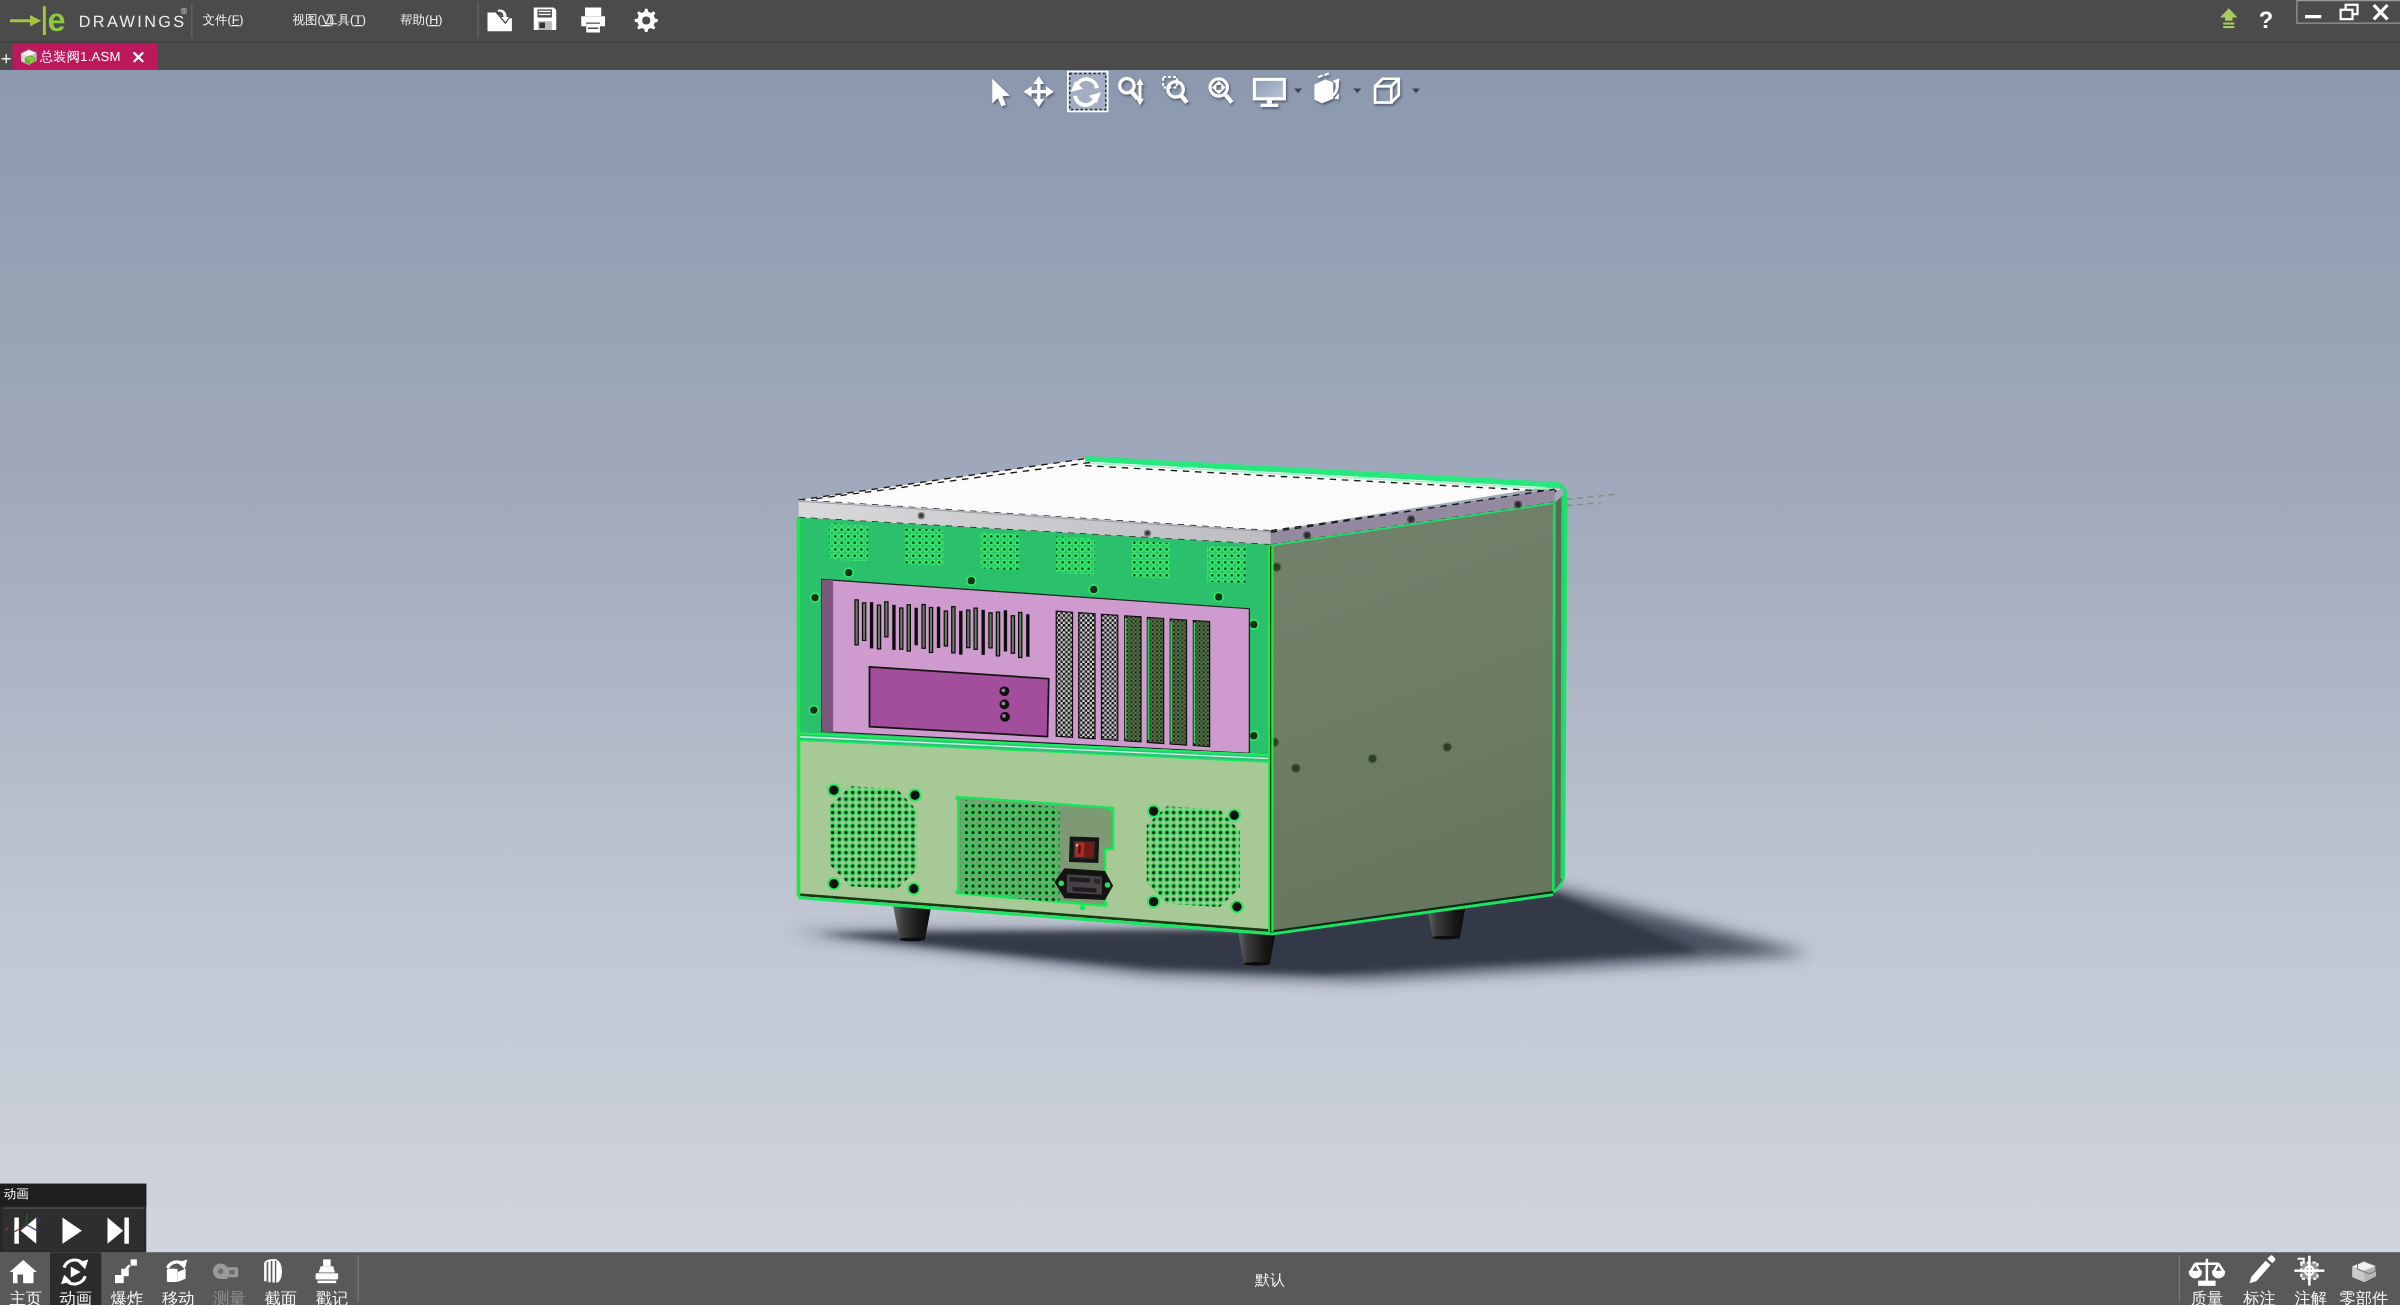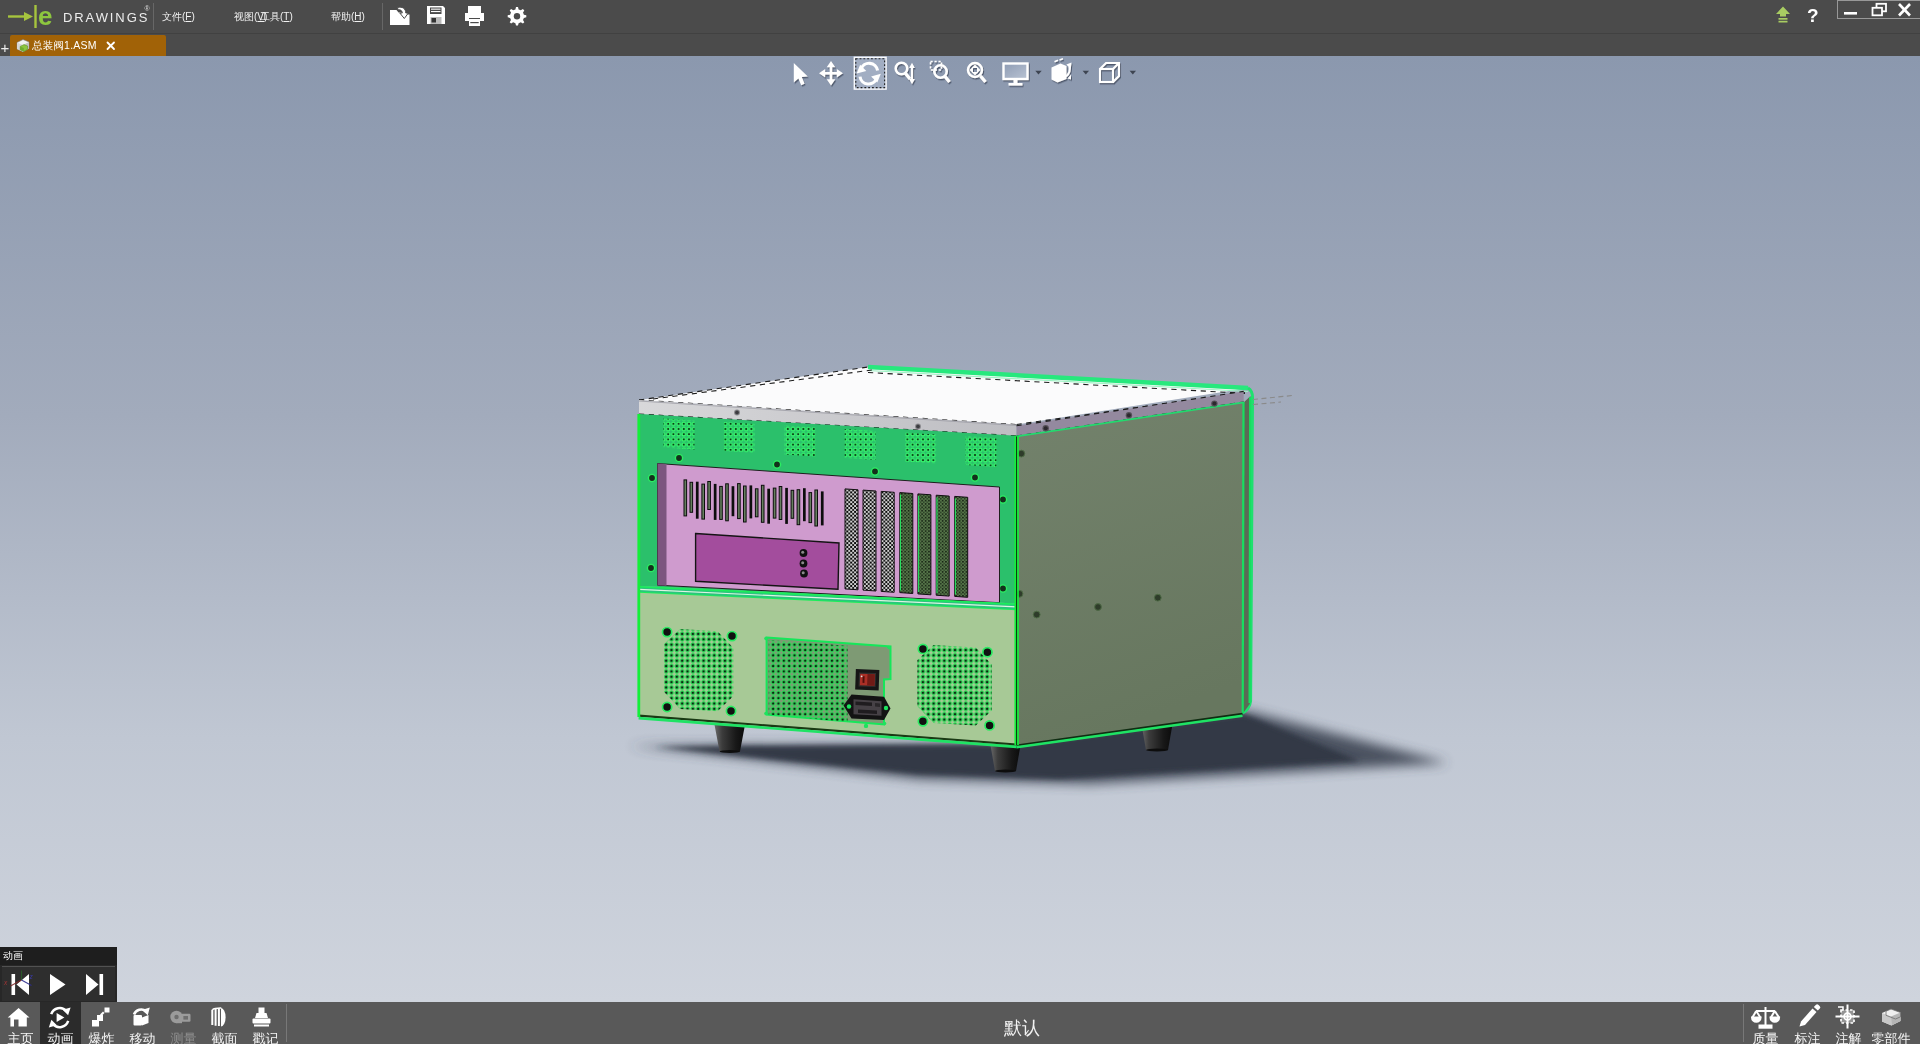--- a/index.html
+++ b/index.html
@@ -6,60 +6,60 @@
     font-family:"Liberation Sans",sans-serif;}
   .abs{position:absolute;}
   #stage{position:relative;width:1920px;height:1044px;background:#4a4a4a;}
   
   #menubar{left:0;top:0;width:1920px;height:33px;background:#4b4b4b;}
   .vsep{position:absolute;top:3px;width:1px;height:27px;background:#676767;}
   .menuitem{position:absolute;top:0;height:33px;line-height:33px;color:#f2f2f2;
     font-size:10px;}
   
   #tabbar{left:0;top:33px;width:1920px;height:23px;background:#4b4b4b;border-top:1px solid #414141;box-sizing:border-box;}
-  #tab{position:absolute;left:10px;top:1px;width:116px;height:22px;background:#a16207;border-radius:2px 2px 0 0;padding-left:40px;}
+  #tab{position:absolute;left:10px;top:1px;width:116px;height:22px;background:#be185d;border-radius:2px 2px 0 0;}
   #tab .lbl{position:absolute;left:22px;top:4px;font-size:10.5px;color:#fff;letter-spacing:0.2px;}
   
   #plus{position:absolute;left:0px;top:5px;width:10px;height:18px;color:#eee;font-size:15px;line-height:18px;text-align:center;}
   
   #viewport{left:0;top:56px;width:1920px;height:946px;
     background:linear-gradient(180deg,#8b98ae 0%,#a2abbc 38%,#c0c7d3 72%,#cfd4dd 100%);}
   
   #animpanel{left:0;top:891px;width:117px;height:55px;background:#272727;}
   #animpanel .hd{position:absolute;left:0;top:0;width:117px;height:18px;background:#1e1e1e;color:#fff;font-size:10px;line-height:17px;padding-left:3px;box-sizing:border-box;}
   #animpanel .bd{position:absolute;left:2px;top:19px;width:113px;height:34px;background:#2e2e2e;border-top:1px solid #515151;}
   
   #bottombar{left:0;top:1002px;width:1920px;height:42px;background:#595959;}
   .bbtn{position:absolute;top:0;width:41px;height:42px;text-align:center;}
   .bbtn .cap{position:absolute;width:100%;left:0;top:28px;font-size:13px;color:#f5f5f5;}
   .bbtn.dis .cap{color:#8f8f8f;}
   .bbtn.act{background:#2b2b2b;}
   .bsep{position:absolute;top:2px;width:1px;height:38px;background:#787878;}
-  #defaultlbl{position:absolute;left:1004px;top:14px;font-size:18px;color:#f2f2f2;}
+  #defaultlbl{position:absolute;left:1004px;top:14px;font-size:12px;color:#f2f2f2;}
 </style>
 </head>
 <body>
 <div id="stage">
 
   <div id="menubar" class="abs">
     <svg class="abs" style="left:0;top:0" width="470" height="33" viewBox="0 0 470 33">
       <g stroke="#a6c43e" stroke-width="2.4" fill="none">
         <line x1="8" y1="16.5" x2="25" y2="16.5"></line>
         <line x1="35.5" y1="5" x2="35.5" y2="28"></line>
       </g>
       <path d="M24 12 L33 16.5 L24 21 Z" fill="#a6c43e"></path>
       <text x="38" y="25" font-size="26" font-weight="bold" fill="#8dc63f" font-family="Liberation Sans">e</text>
       <text x="63" y="21.5" font-size="13" fill="#ededed" letter-spacing="1.9" font-family="Liberation Sans">DRAWINGS</text>
       <text x="144.5" y="11" font-size="7" fill="#dcdcdc">®</text>
     </svg>
     <div class="vsep" style="left:153px"></div>
     <div class="menuitem" style="left:162px">文件(<span style="text-decoration:underline">F</span>)</div>
     <div class="menuitem" style="left:234px">视图(<span style="text-decoration:underline">V</span>)</div>
     <div class="menuitem" style="left:260px">工具(<span style="text-decoration:underline">T</span>)</div>
-    <div class="menuitem" style="left:331px">帮助(<span style="text-decoration:underline">H</span>)</div>
+    <div class="menuitem" style="left:320px">帮助(<span style="text-decoration:underline">H</span>)</div>
     <div class="vsep" style="left:382px"></div>
     <svg class="abs" style="left:388px;top:5px" width="145" height="23" viewBox="0 0 145 23" fill="#fff">
       <g id="ic-open">
         <path d="M2 5 L8.5 5 L10.5 7.5 L16 7.5 L16 9.5 L21.5 9.5 L21.5 20 L2 20 Z" fill="#fff"></path>
         <path d="M9.5 2.5 C14.5 1.2 17.8 3.8 17.8 8 L20.3 8 L16.3 13.5 L11.8 8 L14.3 8 C14 5.5 12.5 4.3 10 5 Z" fill="#fff" stroke="#4b4b4b" stroke-width="1"></path>
       </g>
       <g id="ic-save" transform="translate(38,0)">
         <path d="M1 1 L17 1 L19 3 L19 19 L1 19 Z" fill="#fff"></path>
         <rect x="4" y="2.5" width="11.5" height="6.5" fill="#4b4b4b"></rect>
         <rect x="5" y="3.6" width="9.5" height="1.1" fill="#fff"></rect>

